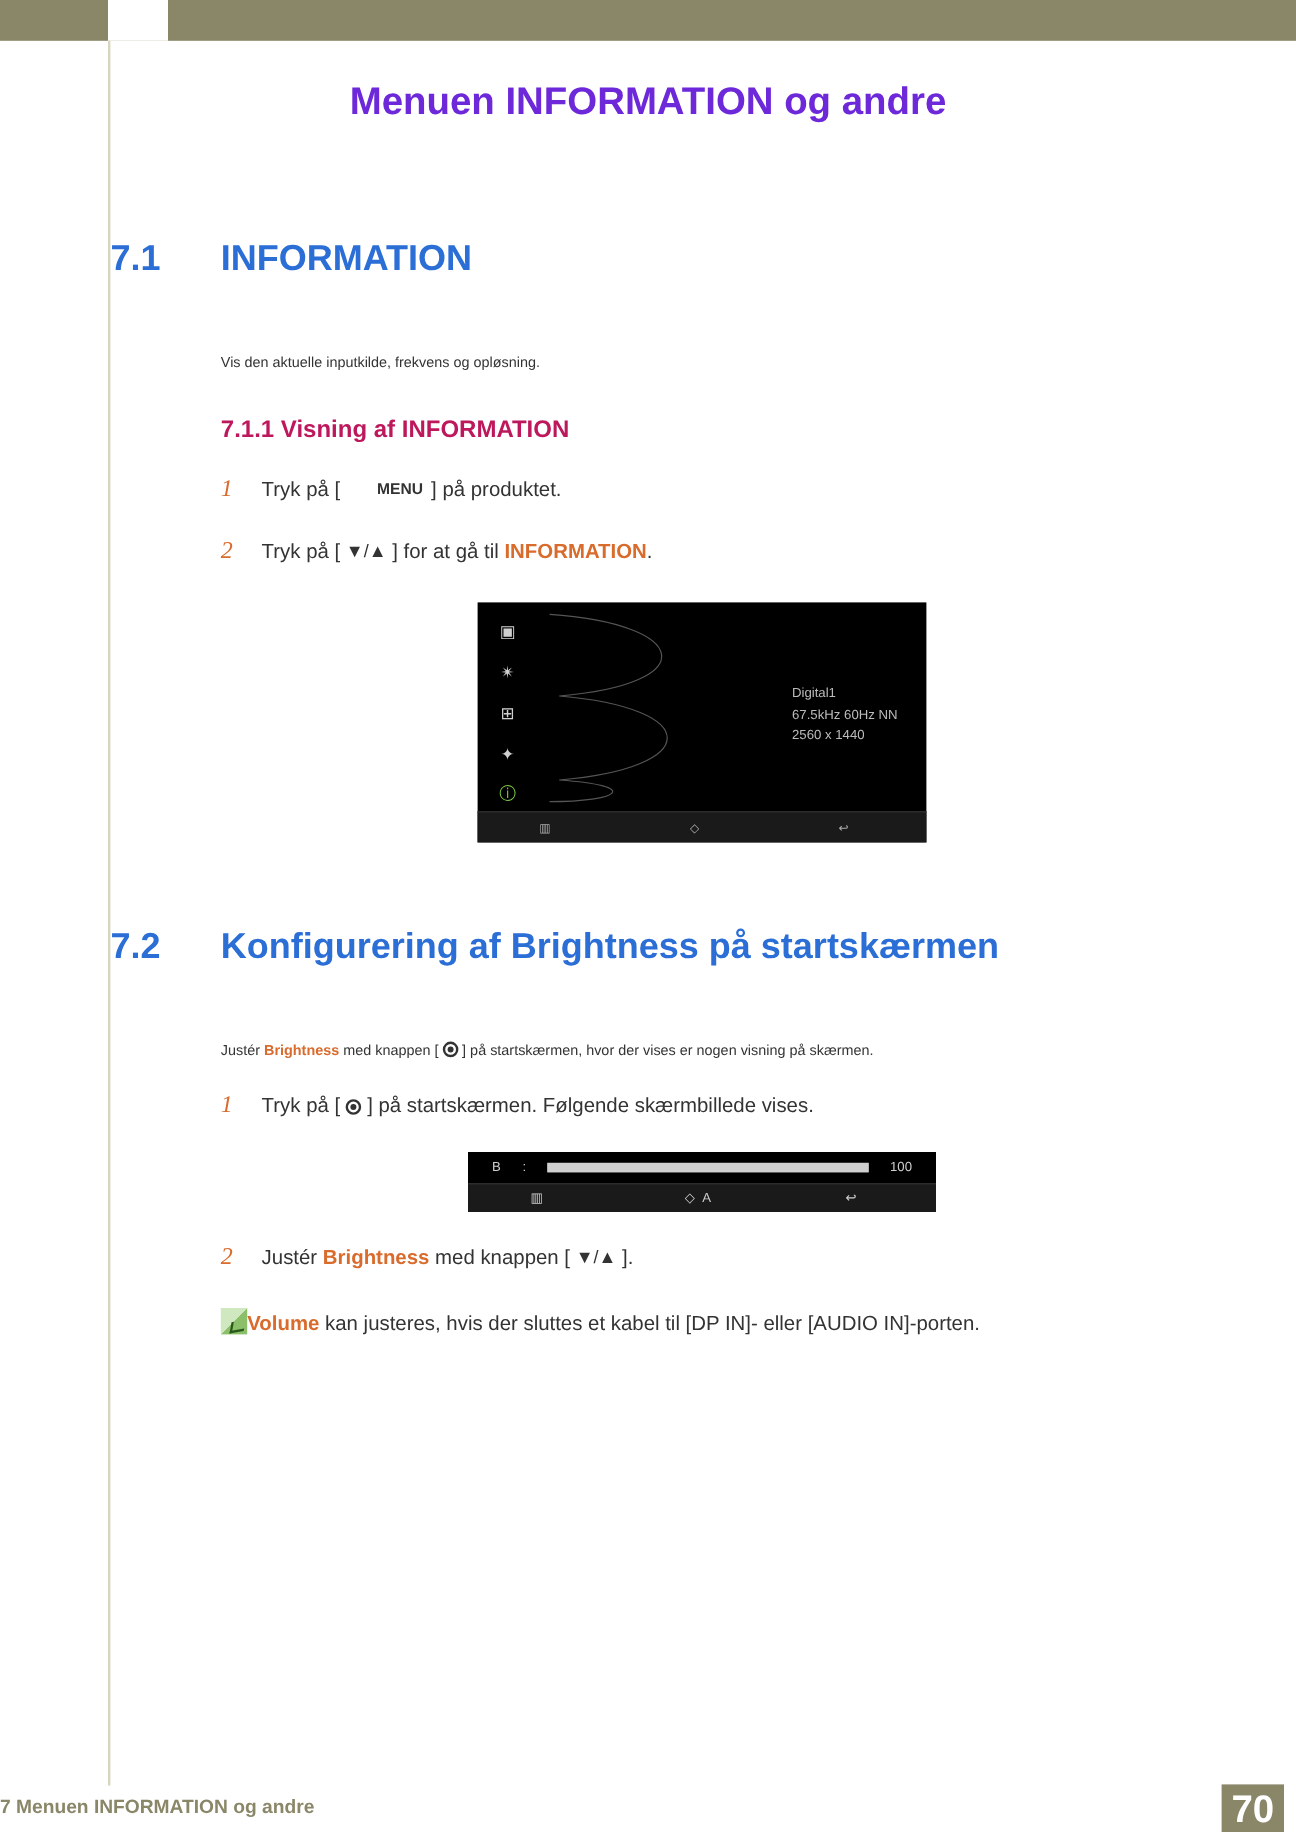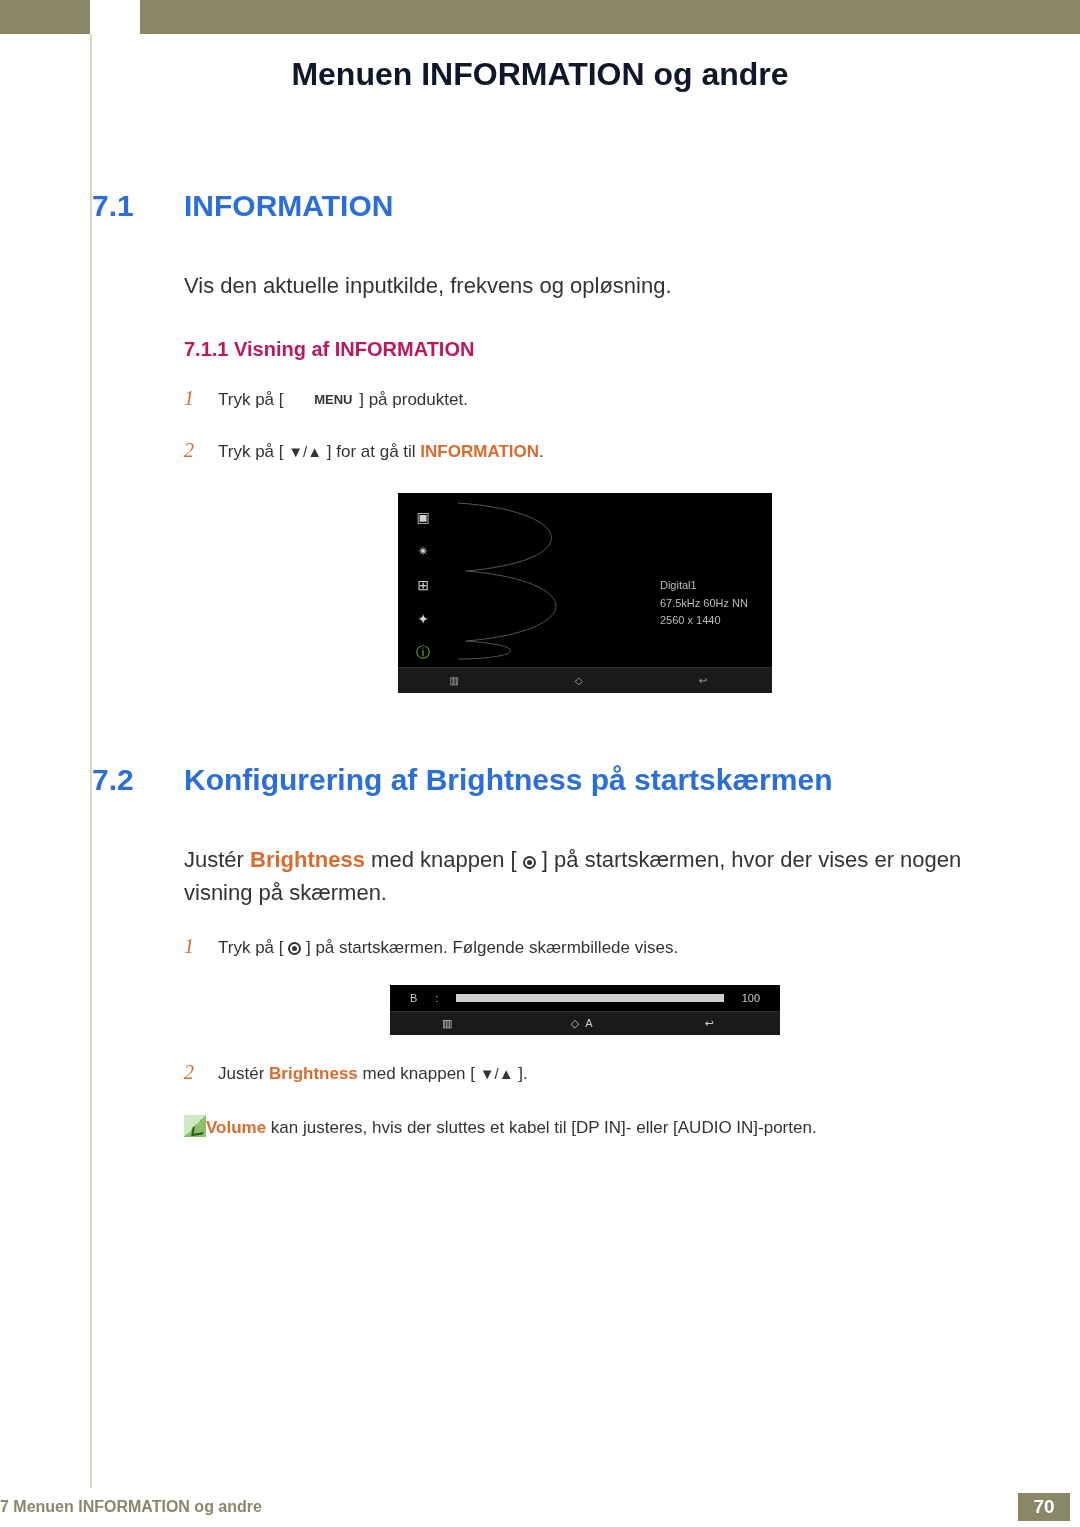--- a/index.html
+++ b/index.html
@@ -20,23 +20,23 @@
     position: absolute;
     top: 0;
     left: 90px;
     width: 50px;
     height: 34px;
     background: #fff;
   }
   .page-title {
     text-align: center;
     font-size: 32px;
-    color: #0f172a;
-    font-weight: bold;
-    margin-top: 22px;
+    color: #6d28d9;
+    font-weight: bold;
+    margin-top: 32px;
   }
   .left-rule {
     position: absolute;
     left: 90px;
     top: 34px;
     width: 2px;
     height: 1454px;
     background: #d9d6c0;
   }
   .content {
@@ -57,23 +57,23 @@
   }
   .section-title {
     font-size: 30px;
     color: #2a6ed6;
     font-weight: bold;
   }
   .body-indent {
     margin-left: 92px;
   }
   .para {
-    font-size: 22px;
+    font-size: 12px;
     color: #333;
-    margin-top: 46px;
+    margin-top: 60px;
     line-height: 1.5;
   }
   .subhead {
     font-size: 20px;
     color: #be185d;
     font-weight: bold;
     margin-top: 36px;
   }
   .step {
     display: flex;
@@ -149,21 +149,21 @@
   .osd-curve {
     position: absolute;
     left: 58px;
     top: 8px;
     width: 140px;
     height: 160px;
   }
   .osd-info {
     position: absolute;
     right: 24px;
-    top: 84px;
+    top: 68px;
     color: #bbb;
     font-size: 11px;
     line-height: 1.6;
   }
   .osd-bottom {
     position: absolute;
     bottom: 0;
     left: 0; right: 0;
     height: 26px;
     background: #1a1a1a;
@@ -246,24 +246,24 @@
     justify-content: space-between;
   }
   .footer-text {
     color: #8a8769;
     font-size: 16px;
     font-weight: bold;
     margin-right: 14px;
   }
   .footer-badge {
     width: 52px;
-    height: 28px;
+    height: 40px;
     background: #8a8769;
     color: #fff;
-    font-size: 19px;
+    font-size: 32px;
     font-weight: bold;
     display: flex;
     align-items: center;
     justify-content: center;
   }
 </style>
 </head>
 <body>
 
 <div class="top-strip"></div>

